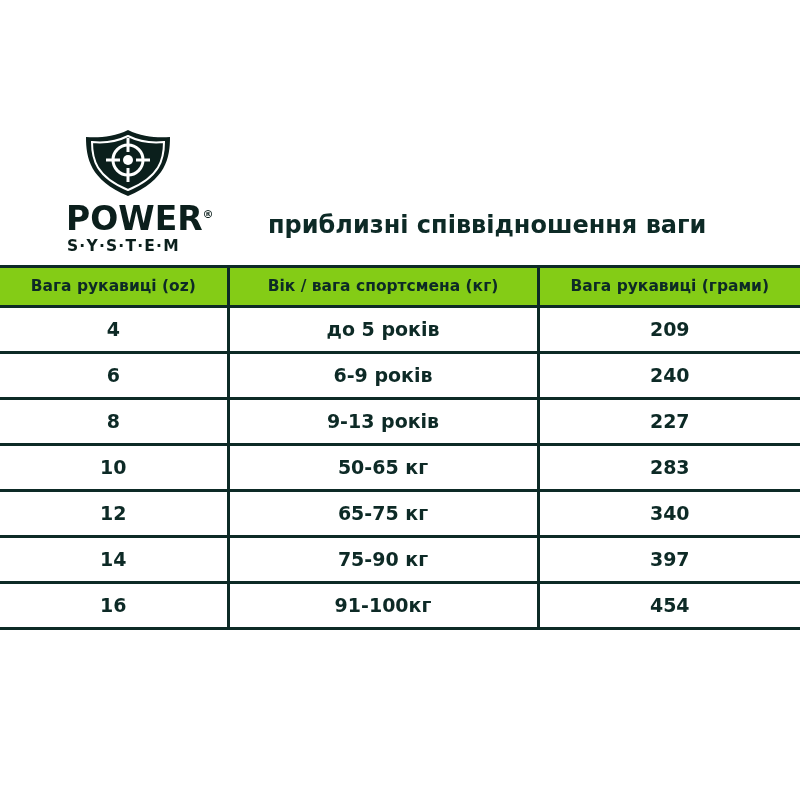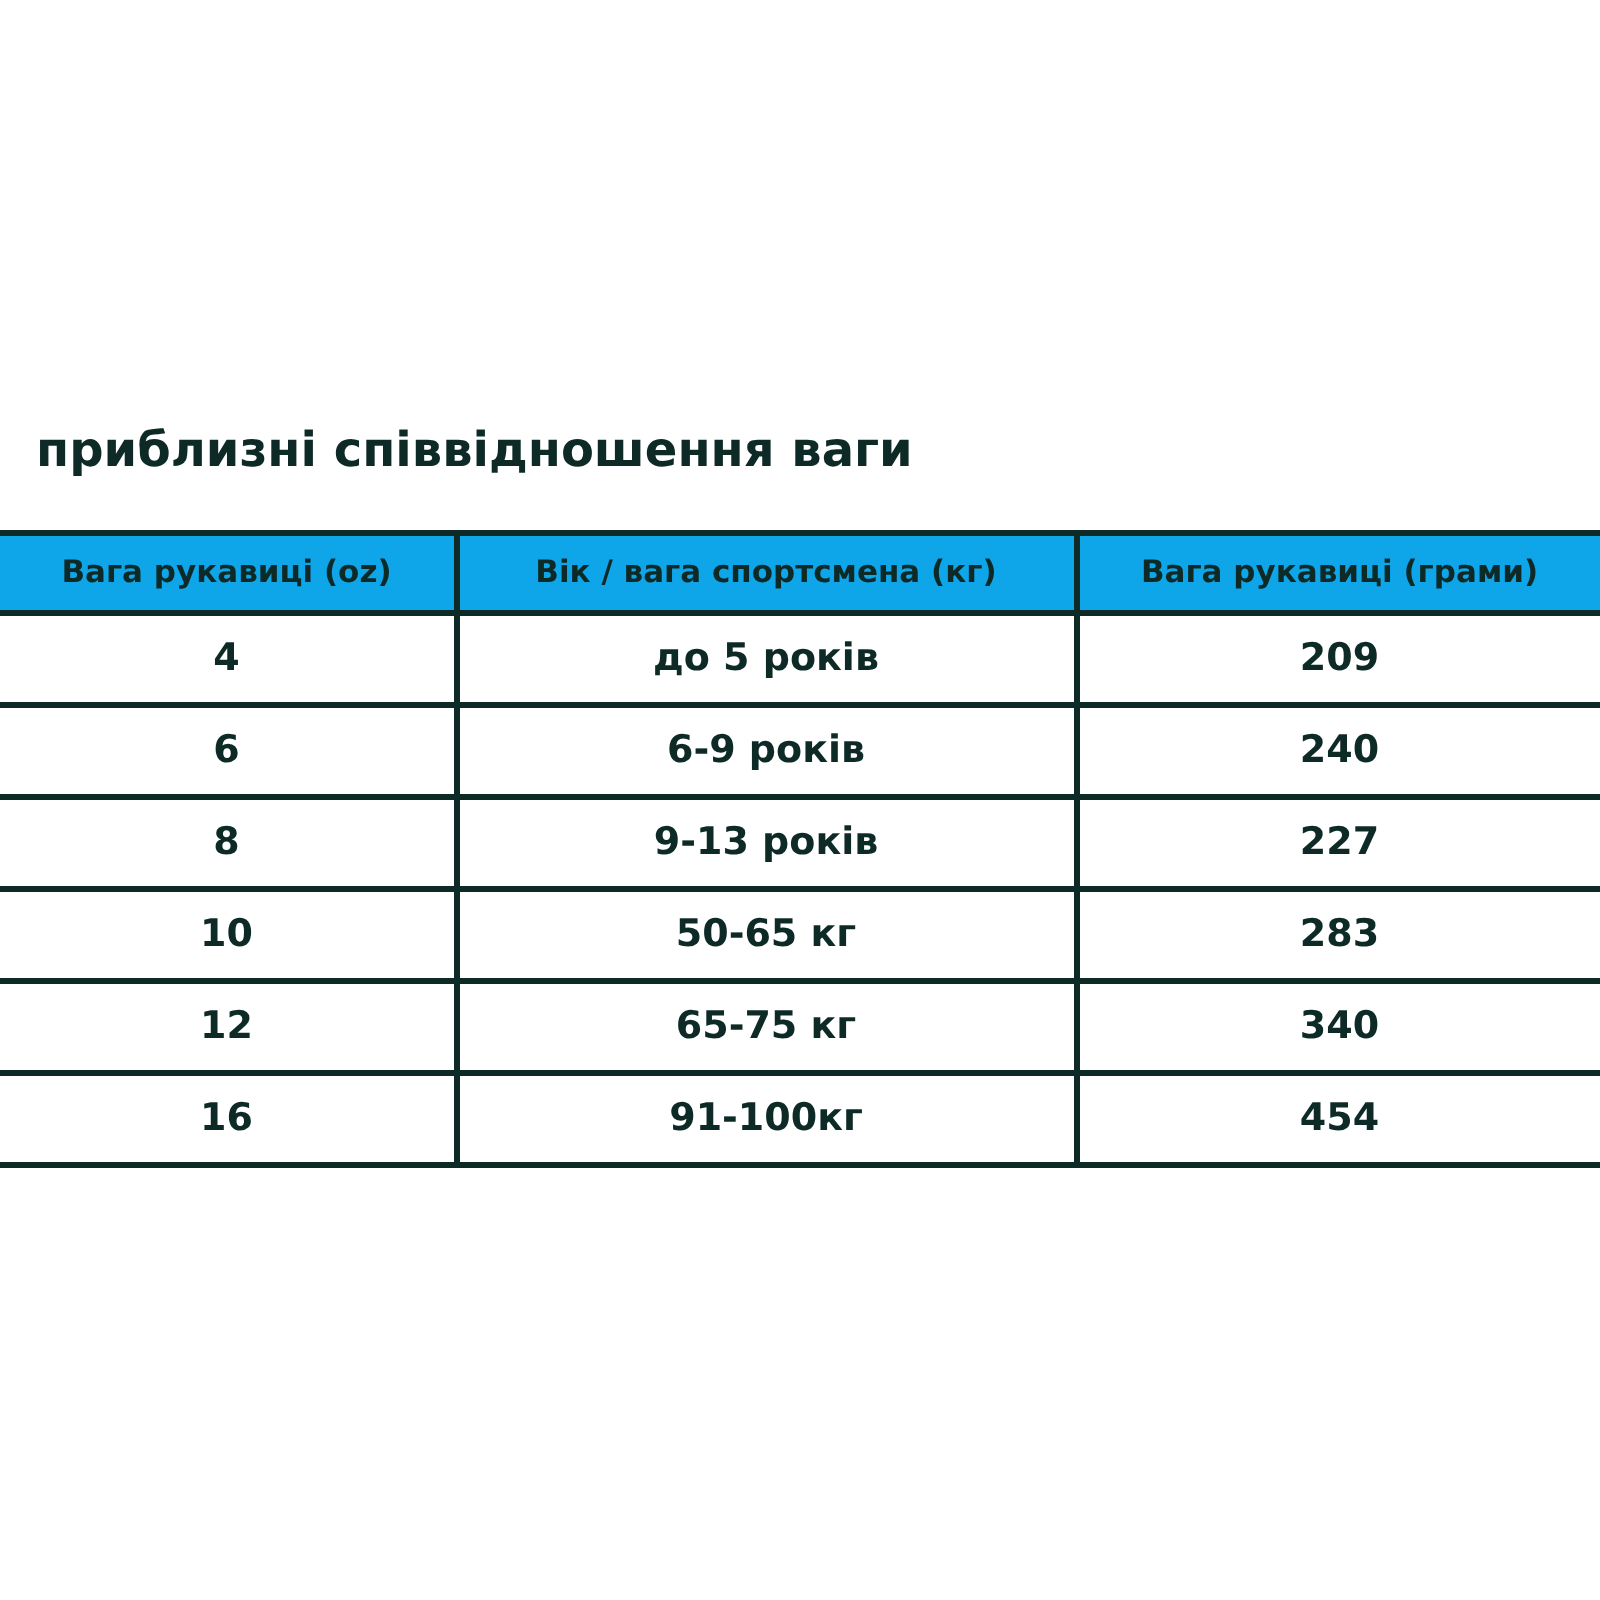--- a/index.html
+++ b/index.html
@@ -98,21 +98,21 @@
   table.data {
     border-collapse: collapse;
     width: 800px;
     table-layout: fixed;
   }
   table.data col.c1 { width: 228px; }
   table.data col.c2 { width: 310px; }
   table.data col.c3 { width: 262px; }
 
   table.data th {
-    background: #0ea5e9;
+    background: #84cc16;
     font-family: "DejaVu Sans", sans-serif;
     font-weight: bold;
     font-size: 15.5px;
     color: #0d2a26;
     text-align: center;
     padding: 9px 4px 10px 4px;
     border-top: 3px solid #0d2a26;
     border-bottom: 3px solid #0d2a26;
     border-right: 3px solid #0d2a26;
   }
@@ -132,20 +132,36 @@
   table.data tbody tr:last-child td { border-bottom: 3px solid #0d2a26; }
 </style>
 </head>
 <body>
 
 <div class="page">
   <div class="content">
 
     <div class="header">
 
+      <div class="brand">
+        <div class="brand-mark">
+          <svg class="shield" viewBox="0 0 100 70" xmlns="http://www.w3.org/2000/svg" aria-hidden="true">
+            <path d="M50 2 C36 9, 20 10, 8 9 C8 30, 12 52, 50 68 C88 52, 92 30, 92 9 C80 10, 64 9, 50 2 Z" fill="#0b1f1c"></path>
+            <path d="M50 8 C38 14, 24 15, 14 14 C14 31, 18 49, 50 62 C82 49, 86 31, 86 14 C76 15, 62 14, 50 8 Z" fill="none" stroke="#ffffff" stroke-width="2"></path>
+            <circle cx="50" cy="32" r="15" fill="none" stroke="#ffffff" stroke-width="3"></circle>
+            <circle cx="50" cy="32" r="5" fill="#ffffff"></circle>
+            <line x1="50" y1="10" x2="50" y2="24" stroke="#ffffff" stroke-width="3"></line>
+            <line x1="50" y1="40" x2="50" y2="54" stroke="#ffffff" stroke-width="3"></line>
+            <line x1="28" y1="32" x2="42" y2="32" stroke="#ffffff" stroke-width="3"></line>
+            <line x1="58" y1="32" x2="72" y2="32" stroke="#ffffff" stroke-width="3"></line>
+          </svg>
+        </div>
+        <div class="brand-word"><span>POWER</span><span class="reg">®</span></div>
+        <div class="brand-sub">S·Y·S·T·E·M</div>
+      </div>
 
       <div class="title">
         <span class="line">приблизні співвідношення ваги</span>
       </div>
 
     </div>
 
     <table class="data">
       <colgroup>
         <col class="c1">
@@ -179,20 +195,25 @@
           <td>10</td>
           <td>50-65 кг</td>
           <td>283</td>
         </tr>
         <tr>
           <td>12</td>
           <td>65-75 кг</td>
           <td>340</td>
         </tr>
         <tr>
+          <td>14</td>
+          <td>75-90 кг</td>
+          <td>397</td>
+        </tr>
+        <tr>
           <td>16</td>
           <td>91-100кг</td>
           <td>454</td>
         </tr>
       </tbody>
     </table>
 
   </div>
 </div>
 

